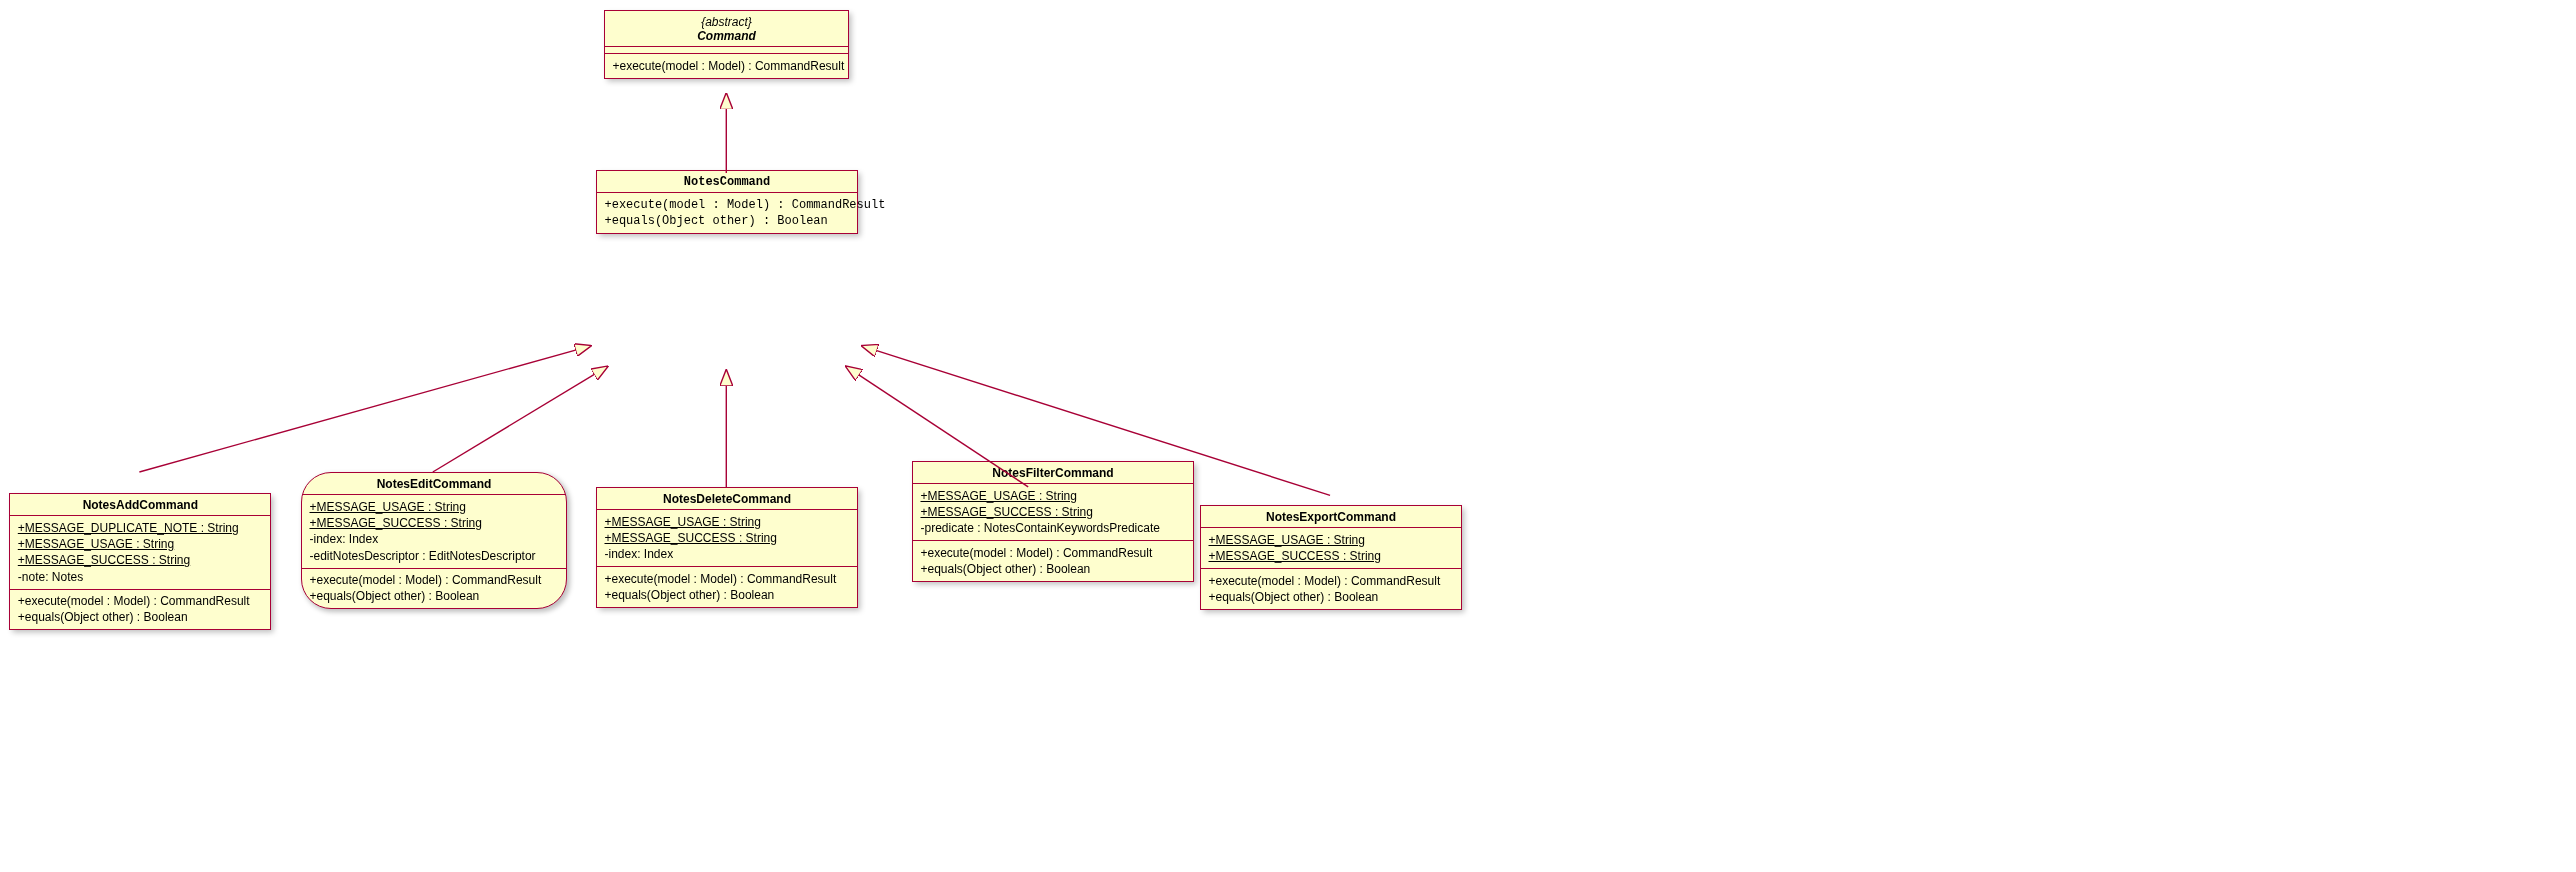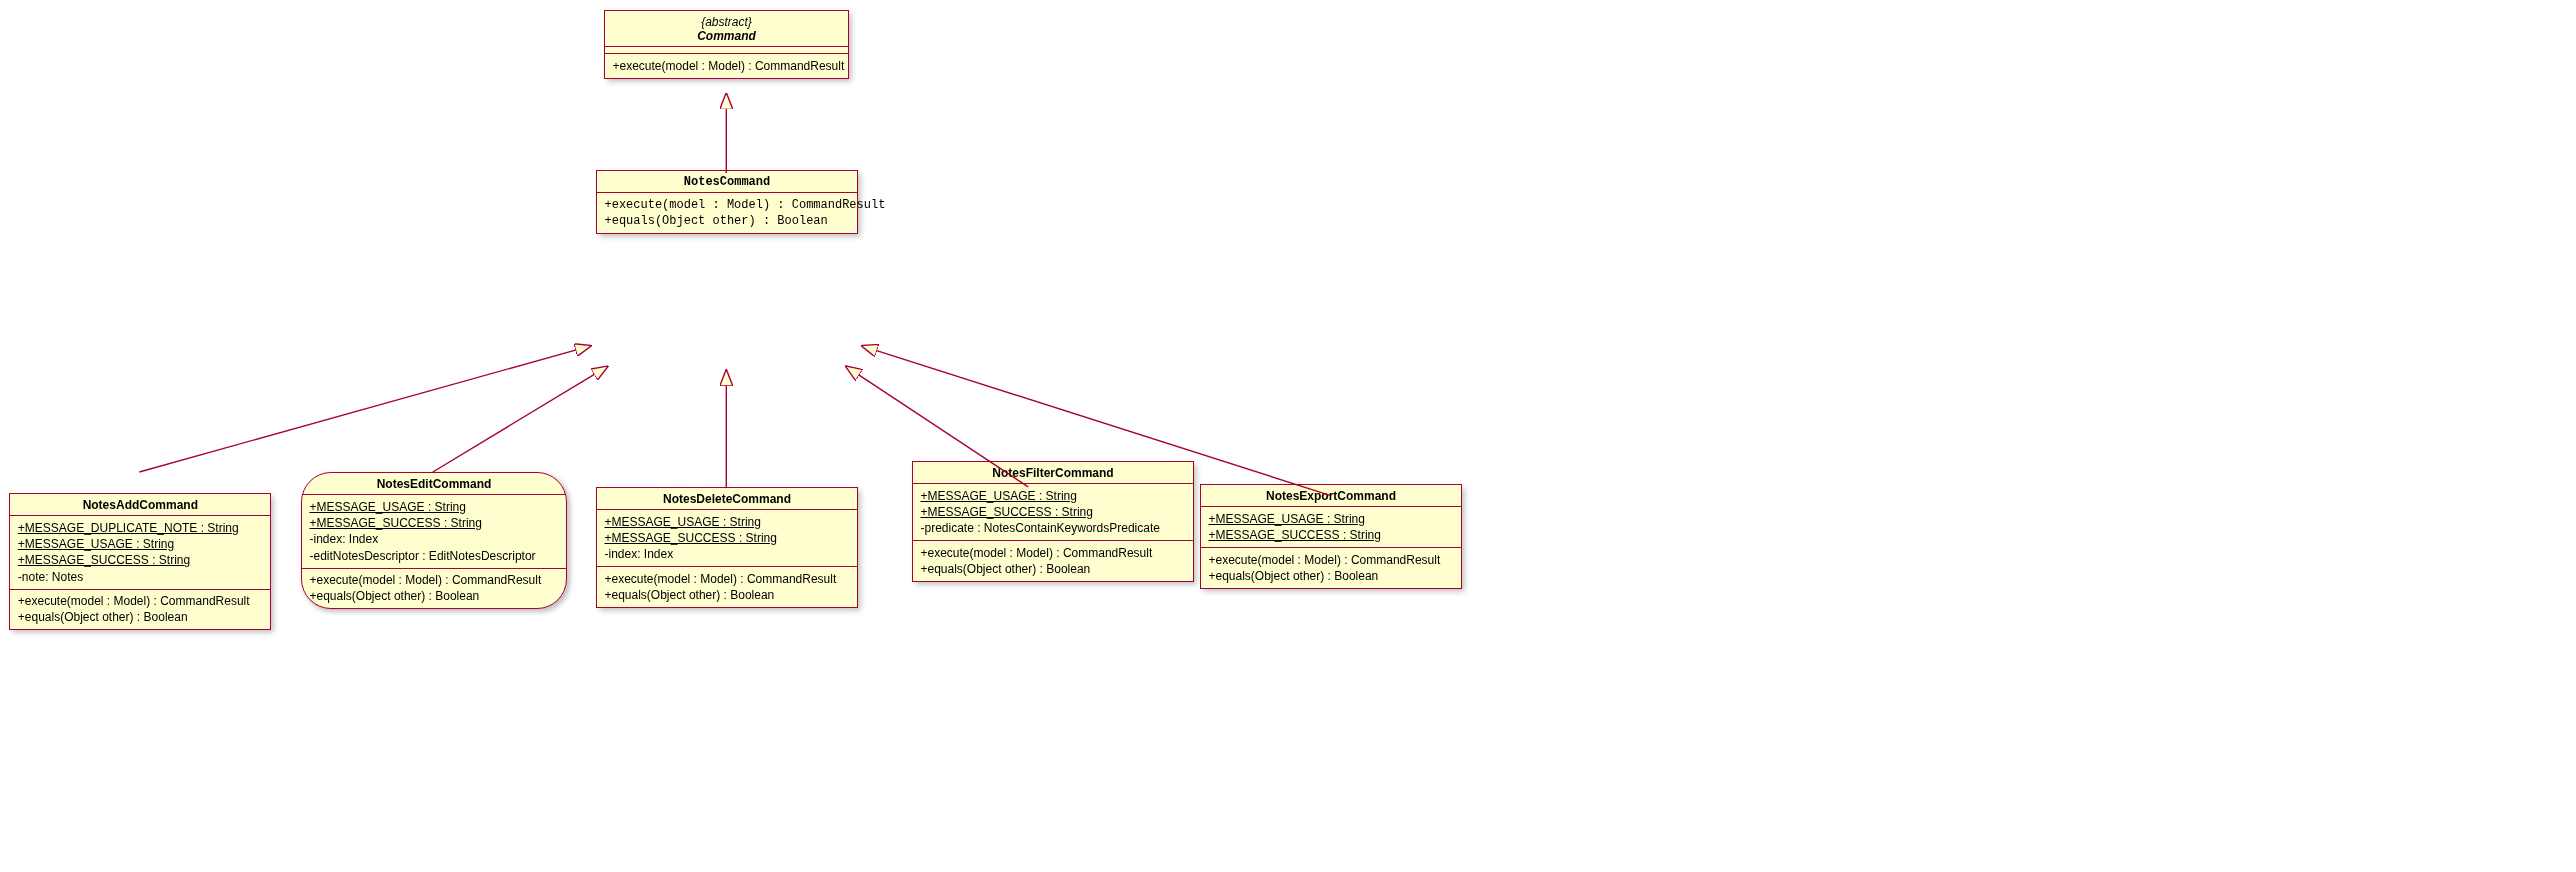--- a/index.html
+++ b/index.html
@@ -135,21 +135,21 @@
     <div class="member static">+MESSAGE_USAGE : String</div>
     <div class="member static">+MESSAGE_SUCCESS : String</div>
     <div class="member">-predicate : NotesContainKeywordsPredicate</div>
   </div>
   <div class="class-section last">
     <div class="member">+execute(model : Model) : CommandResult</div>
     <div class="member">+equals(Object other) : Boolean</div>
   </div>
 </div>
 
-<div class="class-box" style="left:1200px; top:484px; width:260px;">
+<div class="class-box" style="left:1200px; top:505px; width:260px;">
   <div class="class-title">
     <span>NotesExportCommand</span>
   </div>
   <div class="class-section">
     <div class="member static">+MESSAGE_USAGE : String</div>
     <div class="member static">+MESSAGE_SUCCESS : String</div>
   </div>
   <div class="class-section last">
     <div class="member">+execute(model : Model) : CommandResult</div>
     <div class="member">+equals(Object other) : Boolean</div>

